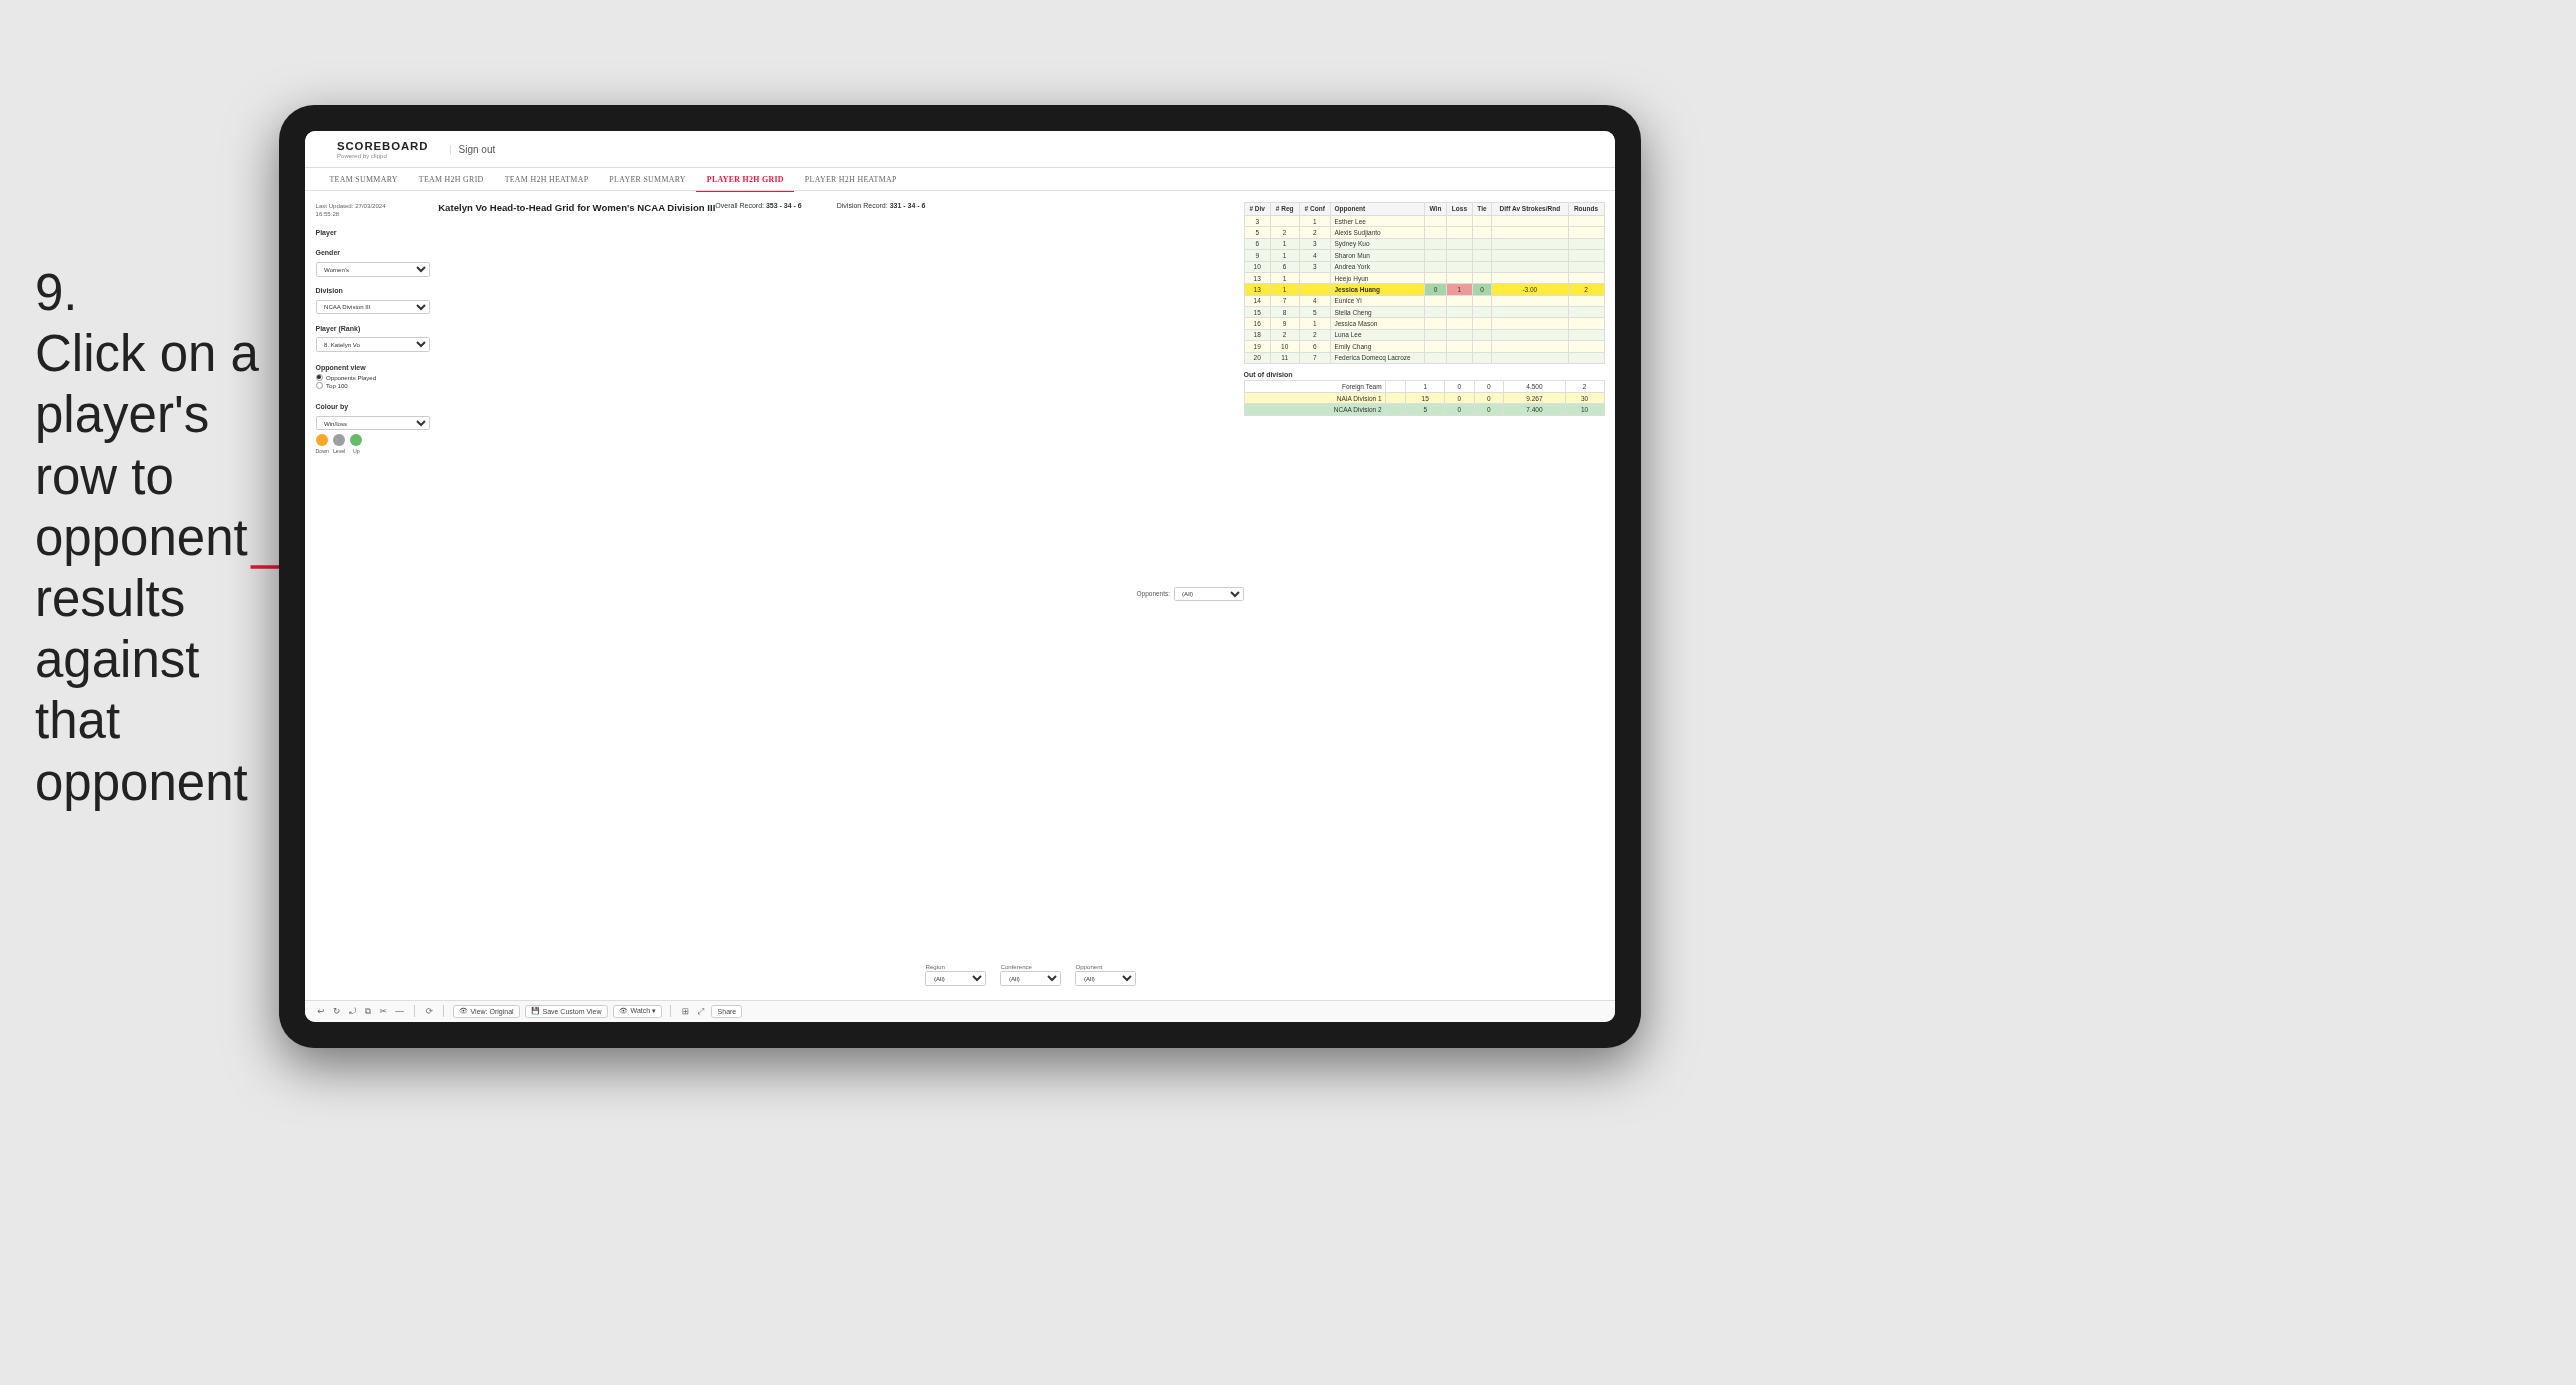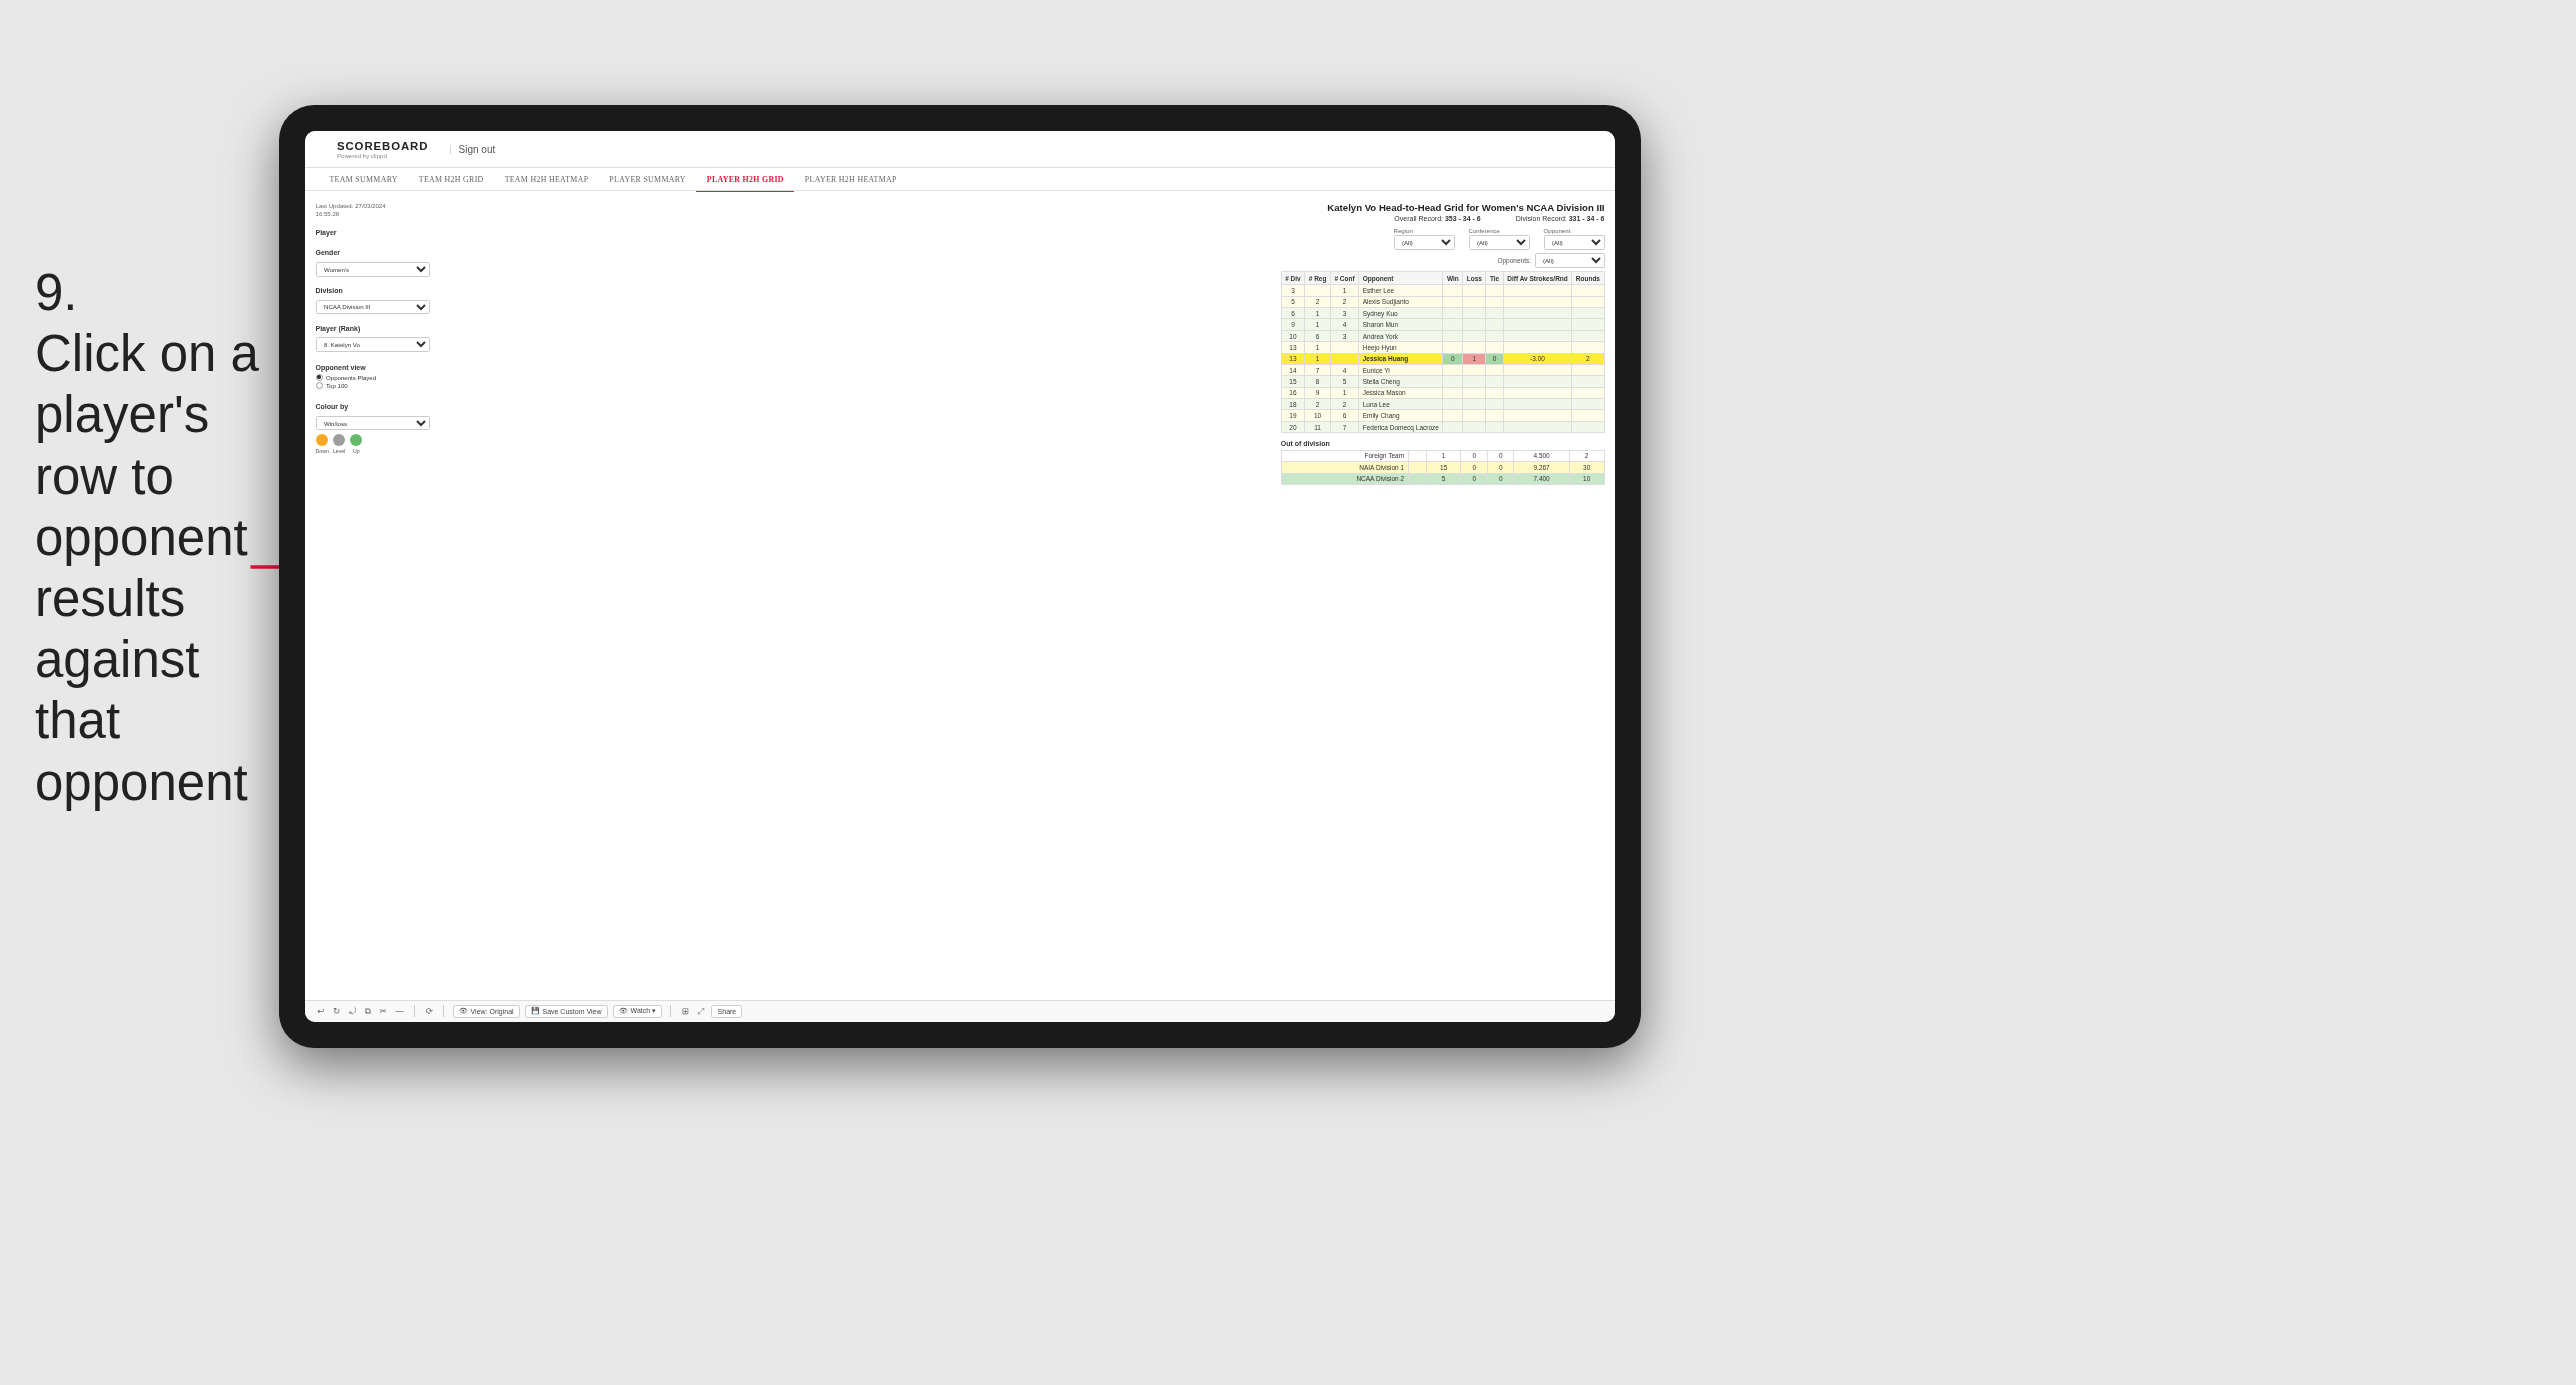--- a/index.html
+++ b/index.html
@@ -221,23 +221,22 @@
       font-size: 5.2px;
       color: #555;
       width: 12.2px;
       text-align: center;
     }
 
     
     .right-content {
       flex: 1;
       display: flex;
-      flex-direction: column;
+      flex-direction: row;
       overflow: hidden;
-      align-items: flex-end;
     }
 
     .grid-title {
       font-size: 9.6px;
       font-weight: bold;
       color: #222;
       margin-bottom: 1.7px;
     }
 
     .records-row {

